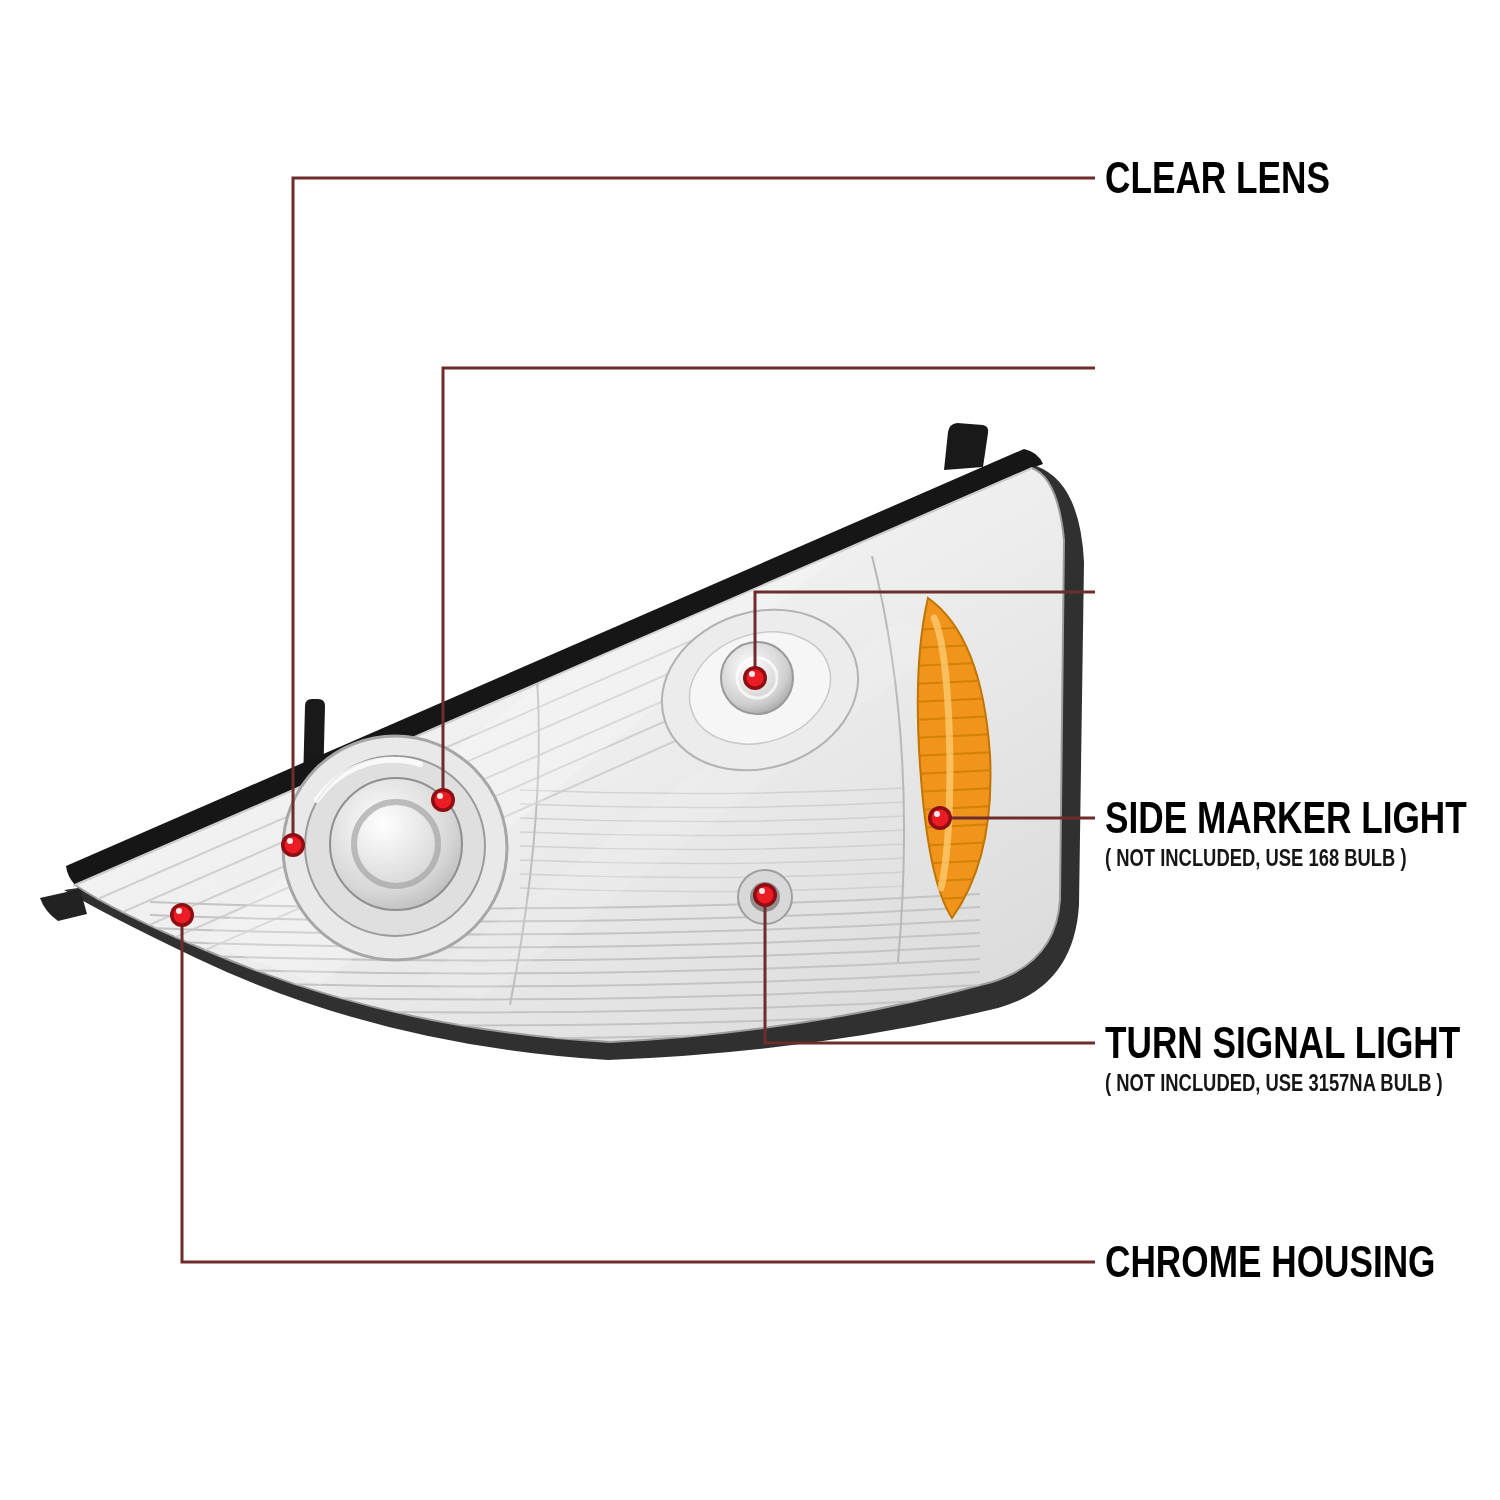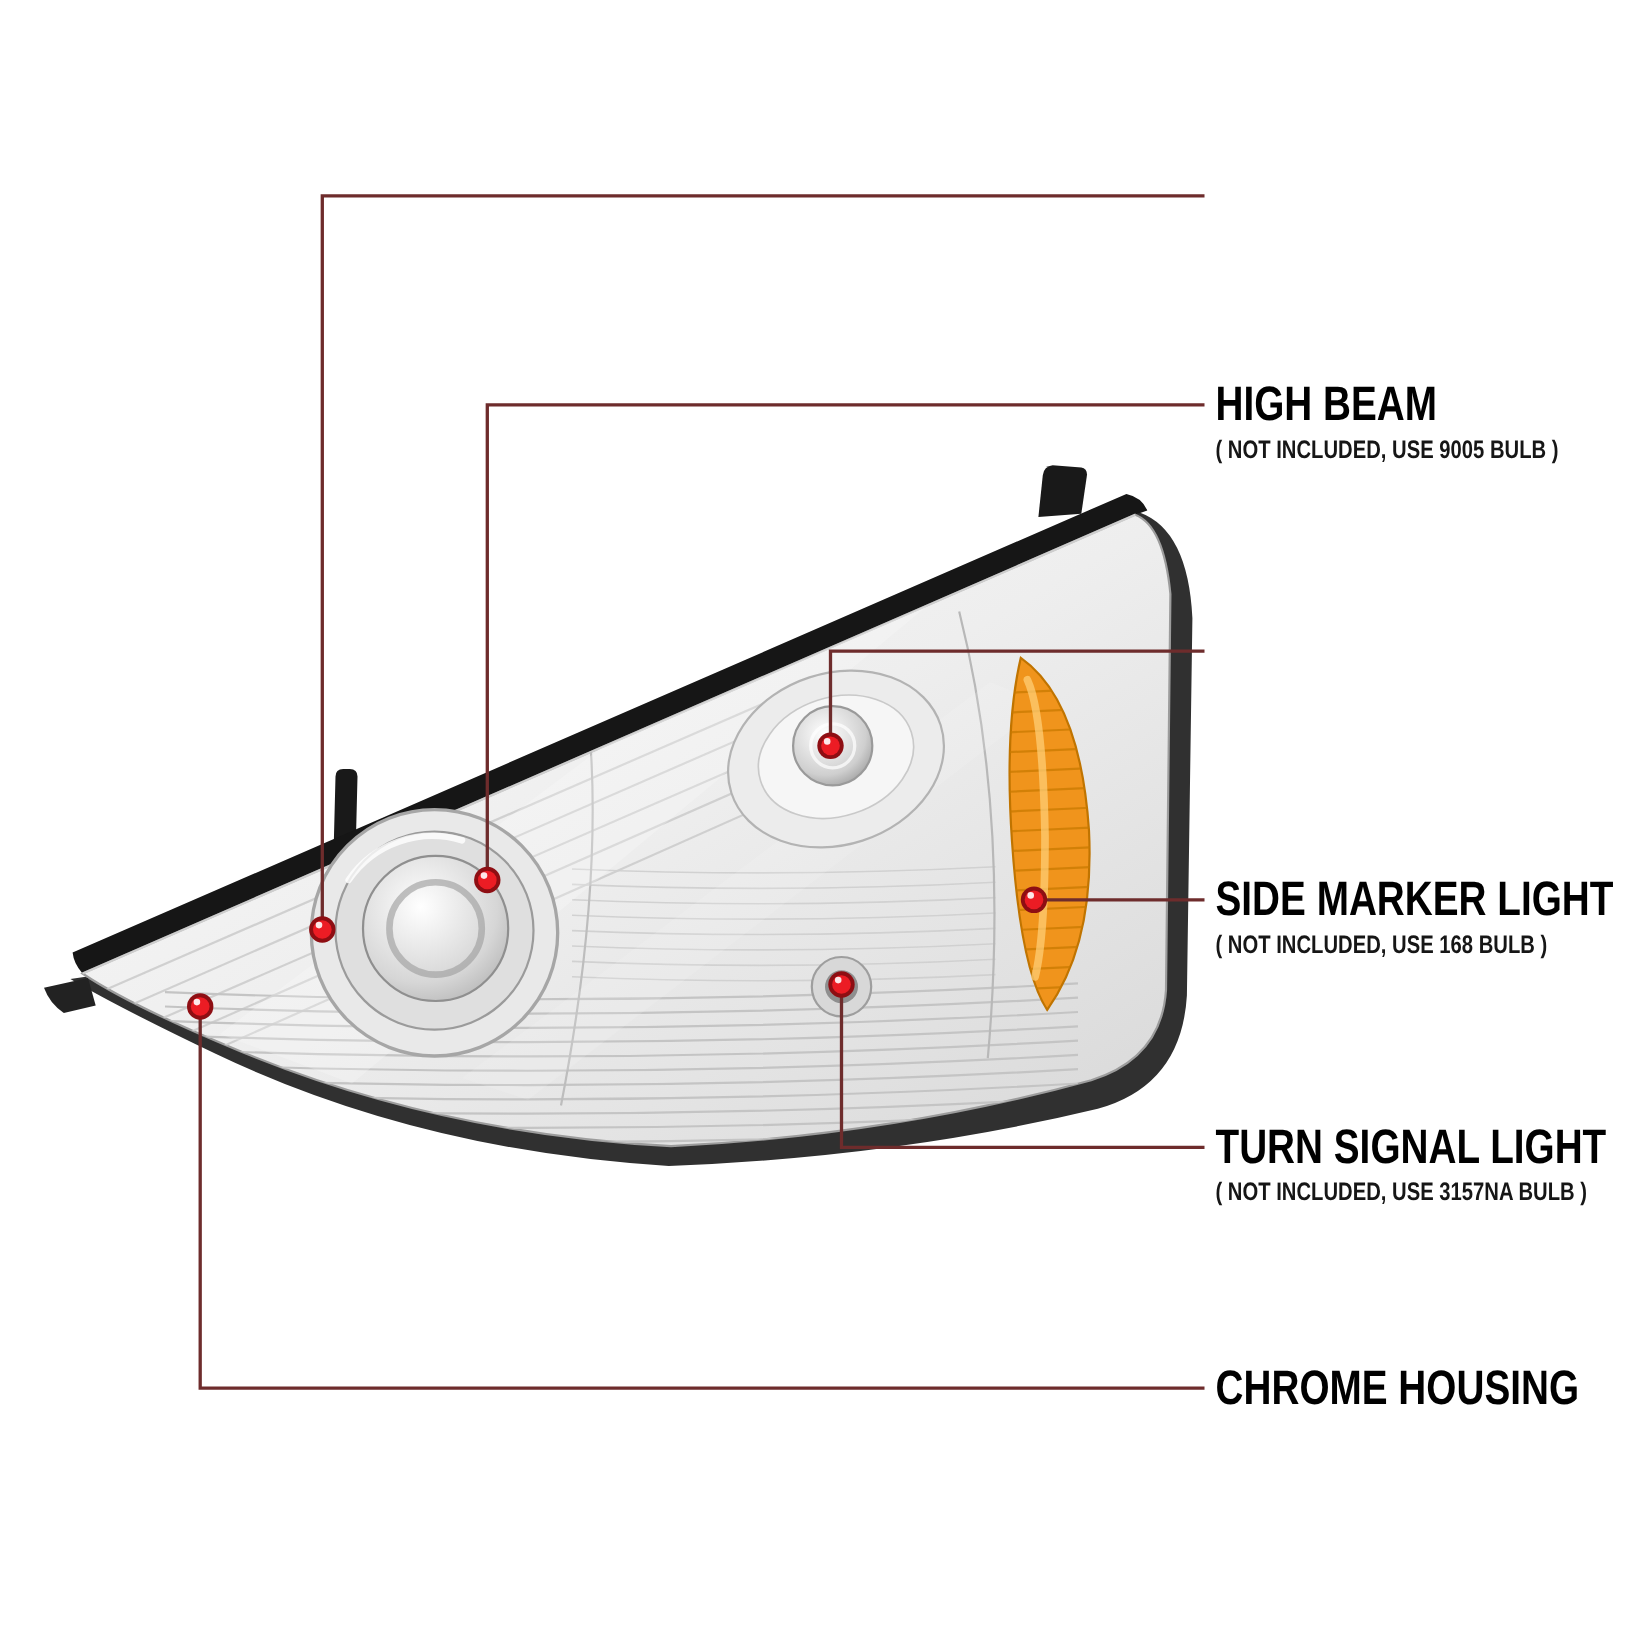--- a/index.html
+++ b/index.html
@@ -171,25 +171,24 @@
         <circle cx="762" cy="891" r="3" fill="#ffffff" opacity=".9"></circle>
       </g>
       <g>
         <circle cx="182" cy="915" r="12" fill="#8e0e13"></circle>
         <circle cx="182" cy="915" r="8.5" fill="#ec1c24"></circle>
         <circle cx="179" cy="911" r="3" fill="#ffffff" opacity=".9"></circle>
       </g>
     </g>
   </svg>
 
-
-  <div class="callout-label" style="top:346px">
-    <span class="t">HIGH BEAM</span>
-    <span class="s"><span>( NOT INCLUDED, USE 9005 BULB )</span></span>
-  </div>
+  <div class="callout-label" style="top:156px">
+    <span class="t">CLEAR LENS</span>
+  </div>
+
 
 
   <div class="callout-label" style="top:796px">
     <span class="t">SIDE MARKER LIGHT</span>
     <span class="s"><span>( NOT INCLUDED, USE 168 BULB )</span></span>
   </div>
 
   <div class="callout-label" style="top:1021px">
     <span class="t">TURN SIGNAL LIGHT</span>
     <span class="s"><span>( NOT INCLUDED, USE 3157NA BULB )</span></span>

